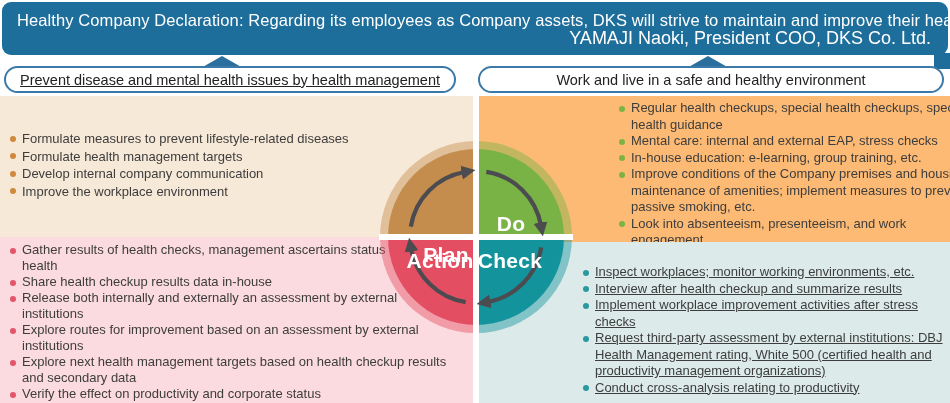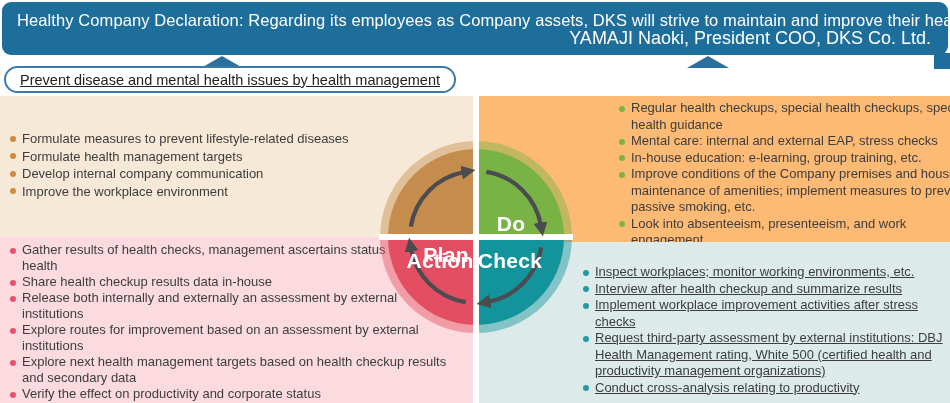--- a/index.html
+++ b/index.html
@@ -79,20 +79,21 @@
   <div class="banner">
     <div class="banner-title">Healthy Company Declaration: Regarding its employees as Company assets, DKS will strive to maintain and improve their health.</div>
     <div class="banner-attr">YAMAJI Naoki, President COO, DKS Co. Ltd.</div>
   </div>
   <div class="corner-tab"></div>
 
   <div class="tri tri-left"></div>
   <div class="tri tri-right"></div>
 
   <div class="pill pill-left">Prevent disease and mental health issues by health management</div>
+  <div class="pill pill-right">Work and live in a safe and healthy environment</div>
 
   <div class="panel panel-plan">
     <ul class="blist">
         <li>Formulate measures to prevent lifestyle-related diseases</li>
         <li>Formulate health management targets</li>
         <li>Develop internal company communication</li>
         <li>Improve the workplace environment</li>
       </ul>
   </div>
   <div class="panel panel-do">

